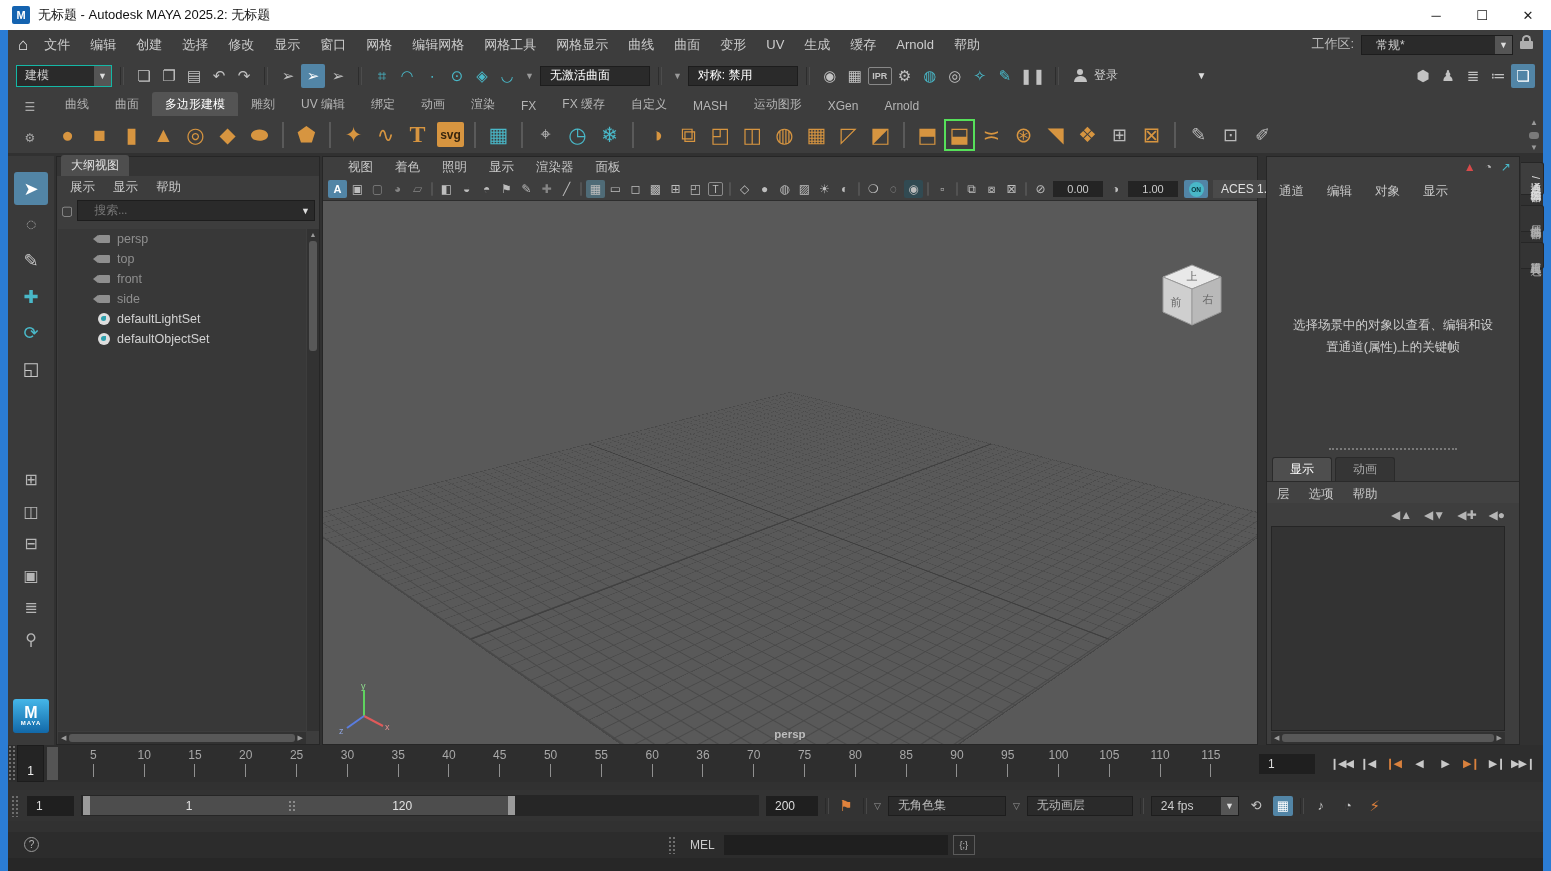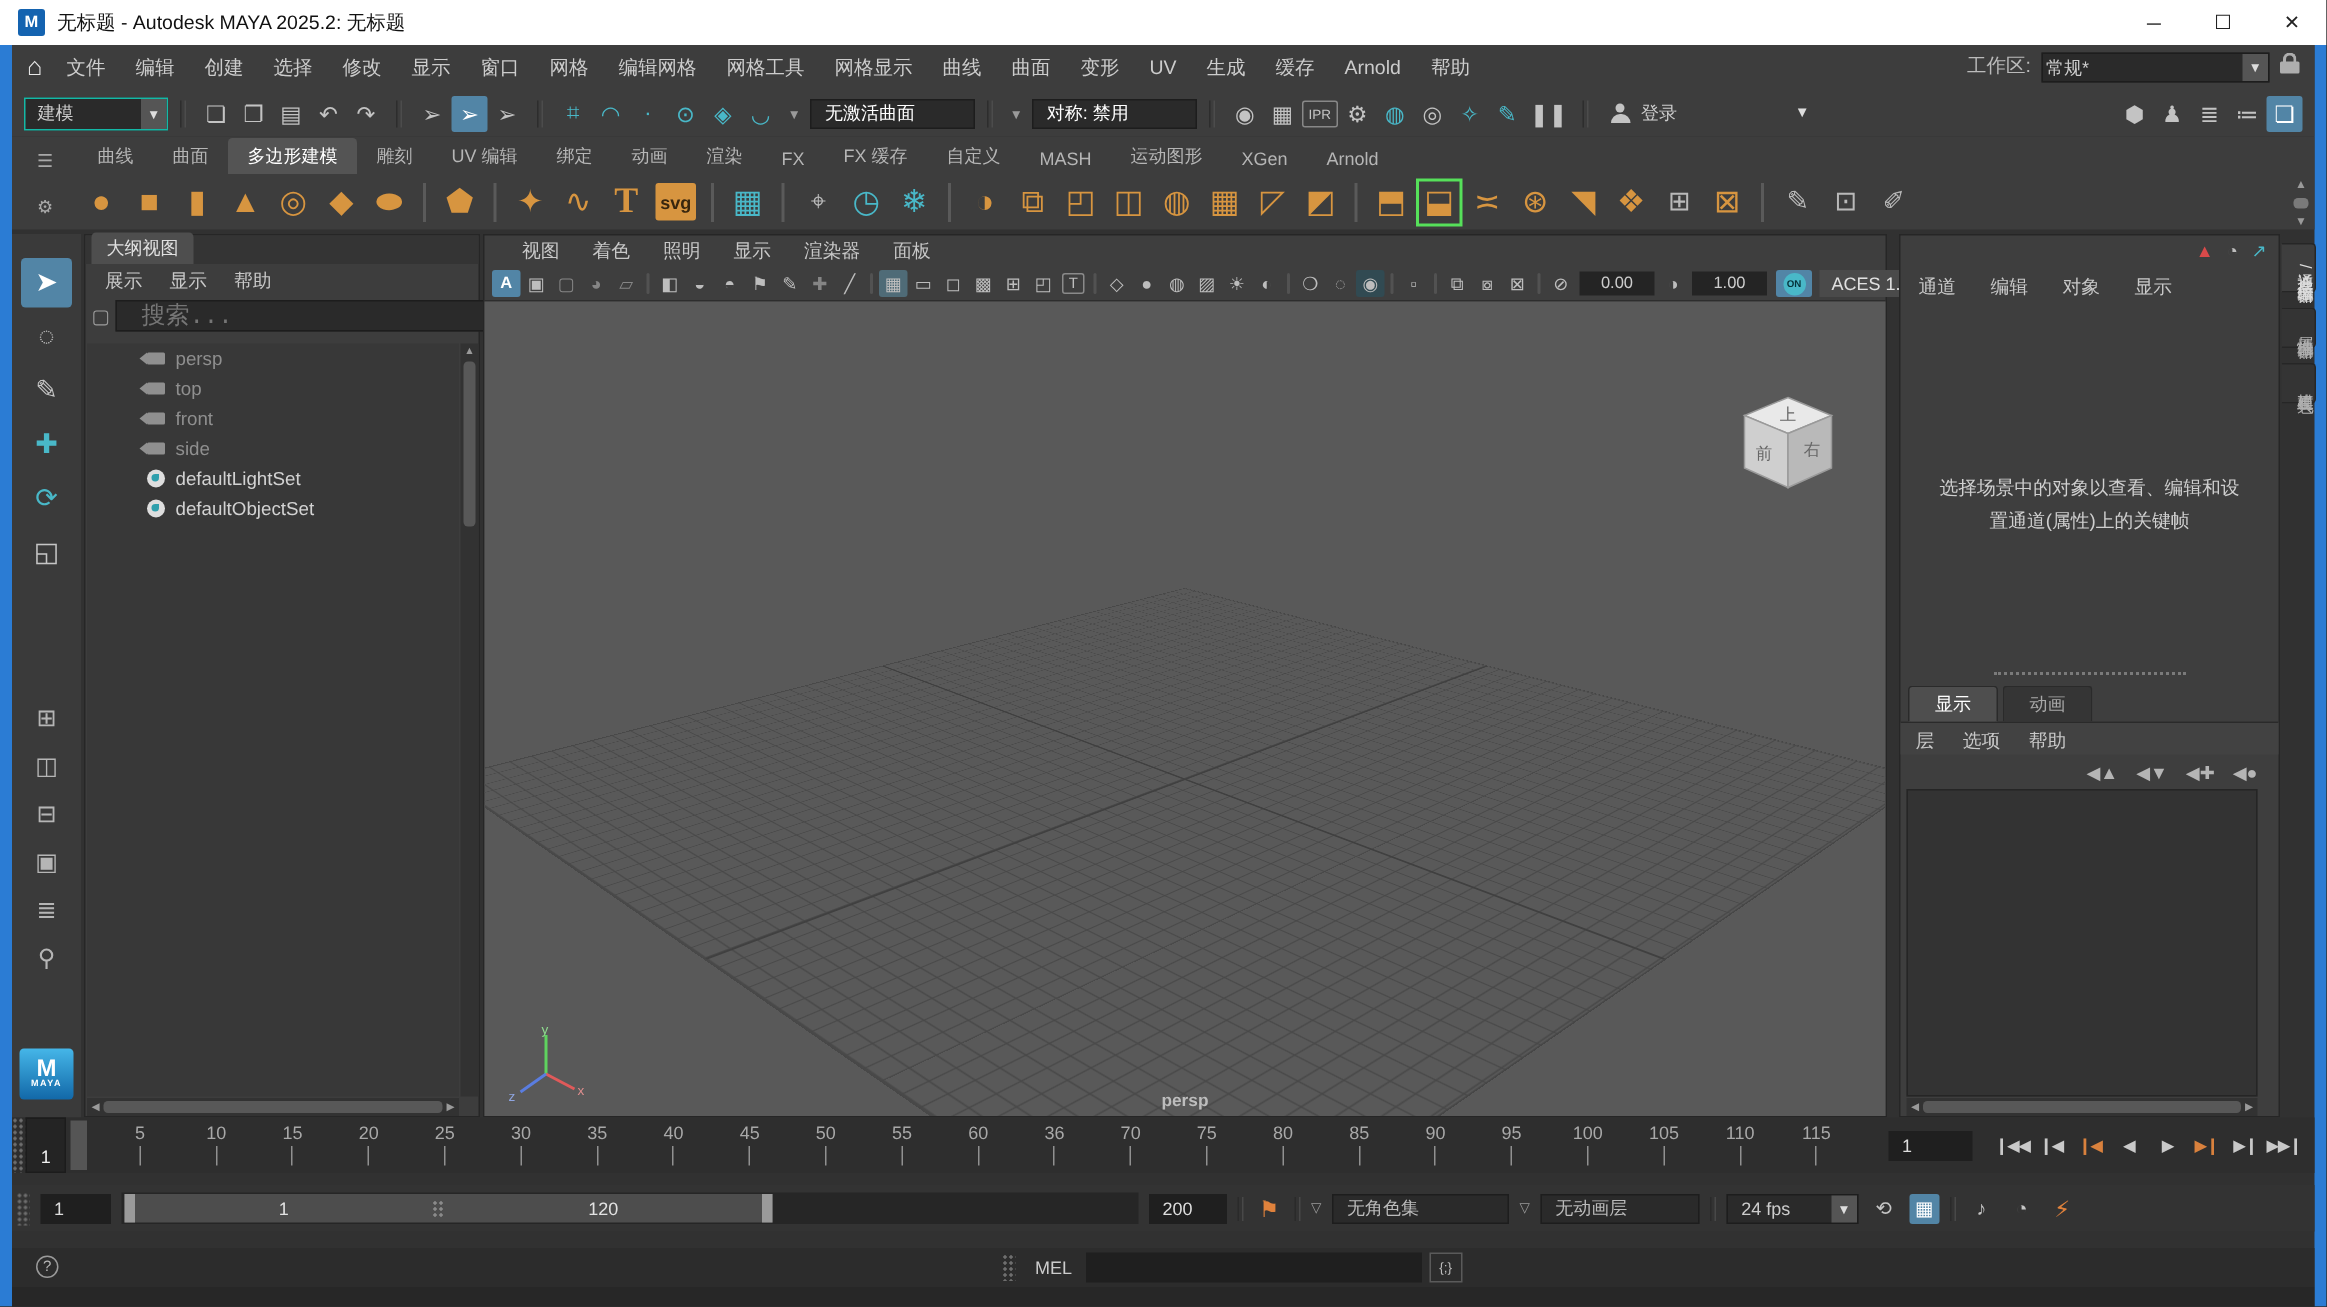--- a/index.html
+++ b/index.html
@@ -19,41 +19,41 @@
   .win-btn{width:46px;display:flex;align-items:center;justify-content:center;font-size:13px;color:#222}
 
   
   .menubar{position:absolute;left:8px;right:8px;top:30px;height:30px;background:#3d3d3d;
            display:flex;align-items:center;padding:0 10px;z-index:2}
   .home-icon{color:#e8e8e8;font-size:17px;margin-right:6px}
   .menu-items{display:flex}
   .menu-item{padding:0 10px;line-height:30px;font-size:13px;color:#ccc}
   .workspace{margin-left:auto;display:flex;gap:7px;font-size:13px;color:#bbb}
   .ws-select{width:152px;height:20px;background:#2a2a2a;border:1px solid #1d1d1d;display:flex;
-             align-items:center;padding-left:2px;font-size:12px;color:#ccc}
+             align-items:center;padding-left:14px;font-size:12px;color:#ccc}
   .ws-dd{margin-left:auto;width:17px;height:18px;background:#555;color:#ddd;font-size:9px;
          display:flex;align-items:center;justify-content:center}
   .lock-icon{position:relative;width:13px;height:14px;display:inline-block}
   .lock-icon .shackle{position:absolute;left:2px;top:0;width:9px;height:7px;border:2px solid #aeaeae;
          border-bottom:none;border-radius:5px 5px 0 0}
   .lock-icon .bodyp{position:absolute;left:0;bottom:0;width:13px;height:8px;background:#aeaeae;border-radius:1px}
 
   
   .toolbar{position:absolute;left:8px;right:8px;top:60px;height:31px;background:#3d3d3d;
            display:flex;align-items:center;gap:3px;padding:0 8px;z-index:2}
   .tb-sep{width:4px;height:18px;border-left:1px solid #2d2d2d;border-right:1px solid #4c4c4c;margin:0 5px}
   .tb-select{width:96px;height:22px;background:#2a2a2a;border:1px solid #14b8a6;display:flex;
              align-items:center;padding-left:8px;color:#ccc}
   .tb-select .ws-dd{height:20px}
   .grp{display:flex;align-items:center;gap:1px}
   .tb-icon{min-width:24px;height:24px;padding:0 2px;display:flex;align-items:center;justify-content:center;
            color:#c3c3c3;font-size:15px;border-radius:2px}
   .tb-icon.active{background:#5285a6;color:#fff}
   .tb-icon.teal{color:#49b8c8}
-  .tb-icon.txt{font-size:9px;font-weight:normal;border:1px solid #888;height:18px;border-radius:2px}
+  .tb-icon.txt{font-size:9px;font-weight:bold;border:1px solid #888;height:18px;border-radius:2px}
   .tb-field{height:20px;background:#2a2a2a;border:1px solid #1d1d1d;display:flex;align-items:center;
             padding:0 9px;color:#ffffff;min-width:110px}
   .mini-dd{color:#9a9a9a;font-size:9px;padding:0 3px}
   .signin{width:150px;height:22px;display:flex;align-items:center;gap:7px;padding:0 7px;color:#ccc}
   .person-icon{position:relative;width:13px;height:13px}
   .person-icon::before{content:"";position:absolute;left:3.5px;top:0;width:6px;height:6px;border-radius:50%;background:#c3c3c3}
   .person-icon::after{content:"";position:absolute;left:0;bottom:0;width:13px;height:6px;border-radius:6px 6px 0 0;background:#c3c3c3}
   .signin .ws-dd{margin-left:auto;background:none;font-size:10px}
 
   
@@ -93,22 +93,22 @@
   .maya-badge .t{font-size:6px;letter-spacing:1px}
 
   .outliner{position:absolute;left:56px;top:156px;width:264px;height:589px;background:#3d3d3d;border:1px solid #262626}
   .ol-tabrow{height:19px;display:flex;align-items:flex-end;padding-left:4px;background:#343434}
   .ol-tab{background:#4e4e4e;color:#e0e0e0;font-size:12px;padding:2px 10px;border-radius:3px 3px 0 0}
   .ol-menus{display:flex;padding:3px 4px 2px;font-size:12.5px}
   .ol-menus span{padding:0 9px}
   .ol-search{display:flex;align-items:center;gap:4px;margin:2px 4px 3px}
   .ol-sicon{color:#9a9a9a;font-size:13px}
   .ol-search .field{flex:1;height:21px;background:#2a2a2a;border:1px solid #1d1d1d;display:flex;align-items:center}
-  .ol-search input{flex:1;background:none;border:none;outline:none;color:#bbb;font-size:16px;padding:0 16px;
-                   font-family:Liberation Mono, monospace}
+  .ol-search input{flex:1;background:none;border:none;outline:none;color:#bbb;font-size:12px;padding:0 16px;
+                   font-family:Liberation Serif, serif}
   .ol-search .ws-dd{background:none}
   .ol-list{position:absolute;left:1px;right:13px;top:72px;bottom:13px;background:#383838;overflow:hidden}
   .ol-row{display:flex;align-items:center;gap:7px;height:20px;padding-left:40px;font-size:12.5px}
   .ol-label{color:#d2d2d2}
   .ol-row.dim .ol-label{color:#8f8f8f}
   .ol-ic{position:relative;flex:none}
   .ol-ic.cam{width:12px;height:8px;background:#8f8f8f;border-radius:1px}
   .ol-ic.cam::after{content:"";position:absolute;left:-5px;top:0;border-top:4px solid transparent;
                     border-bottom:4px solid transparent;border-right:5px solid #8f8f8f}
   .ol-ic.set{width:12px;height:12px;border-radius:50%;background:#dedede}

